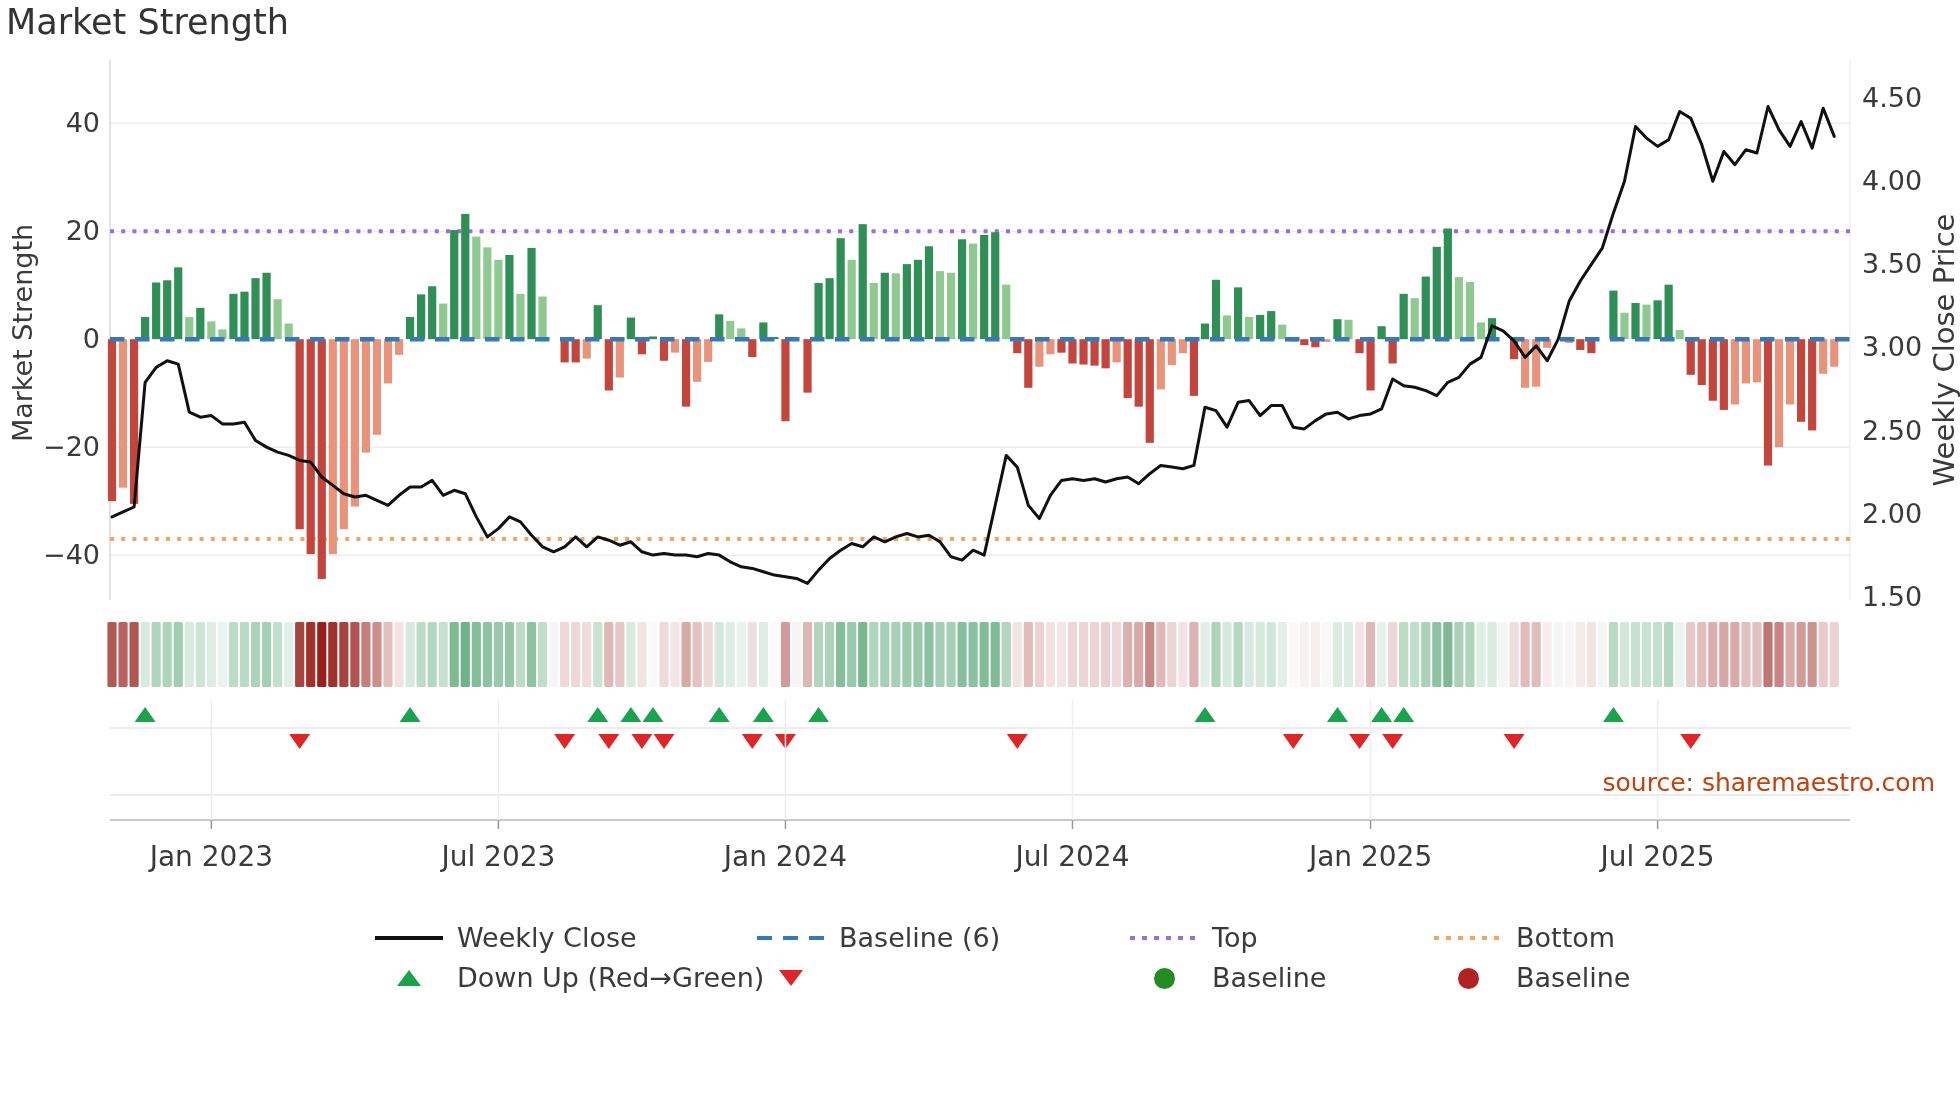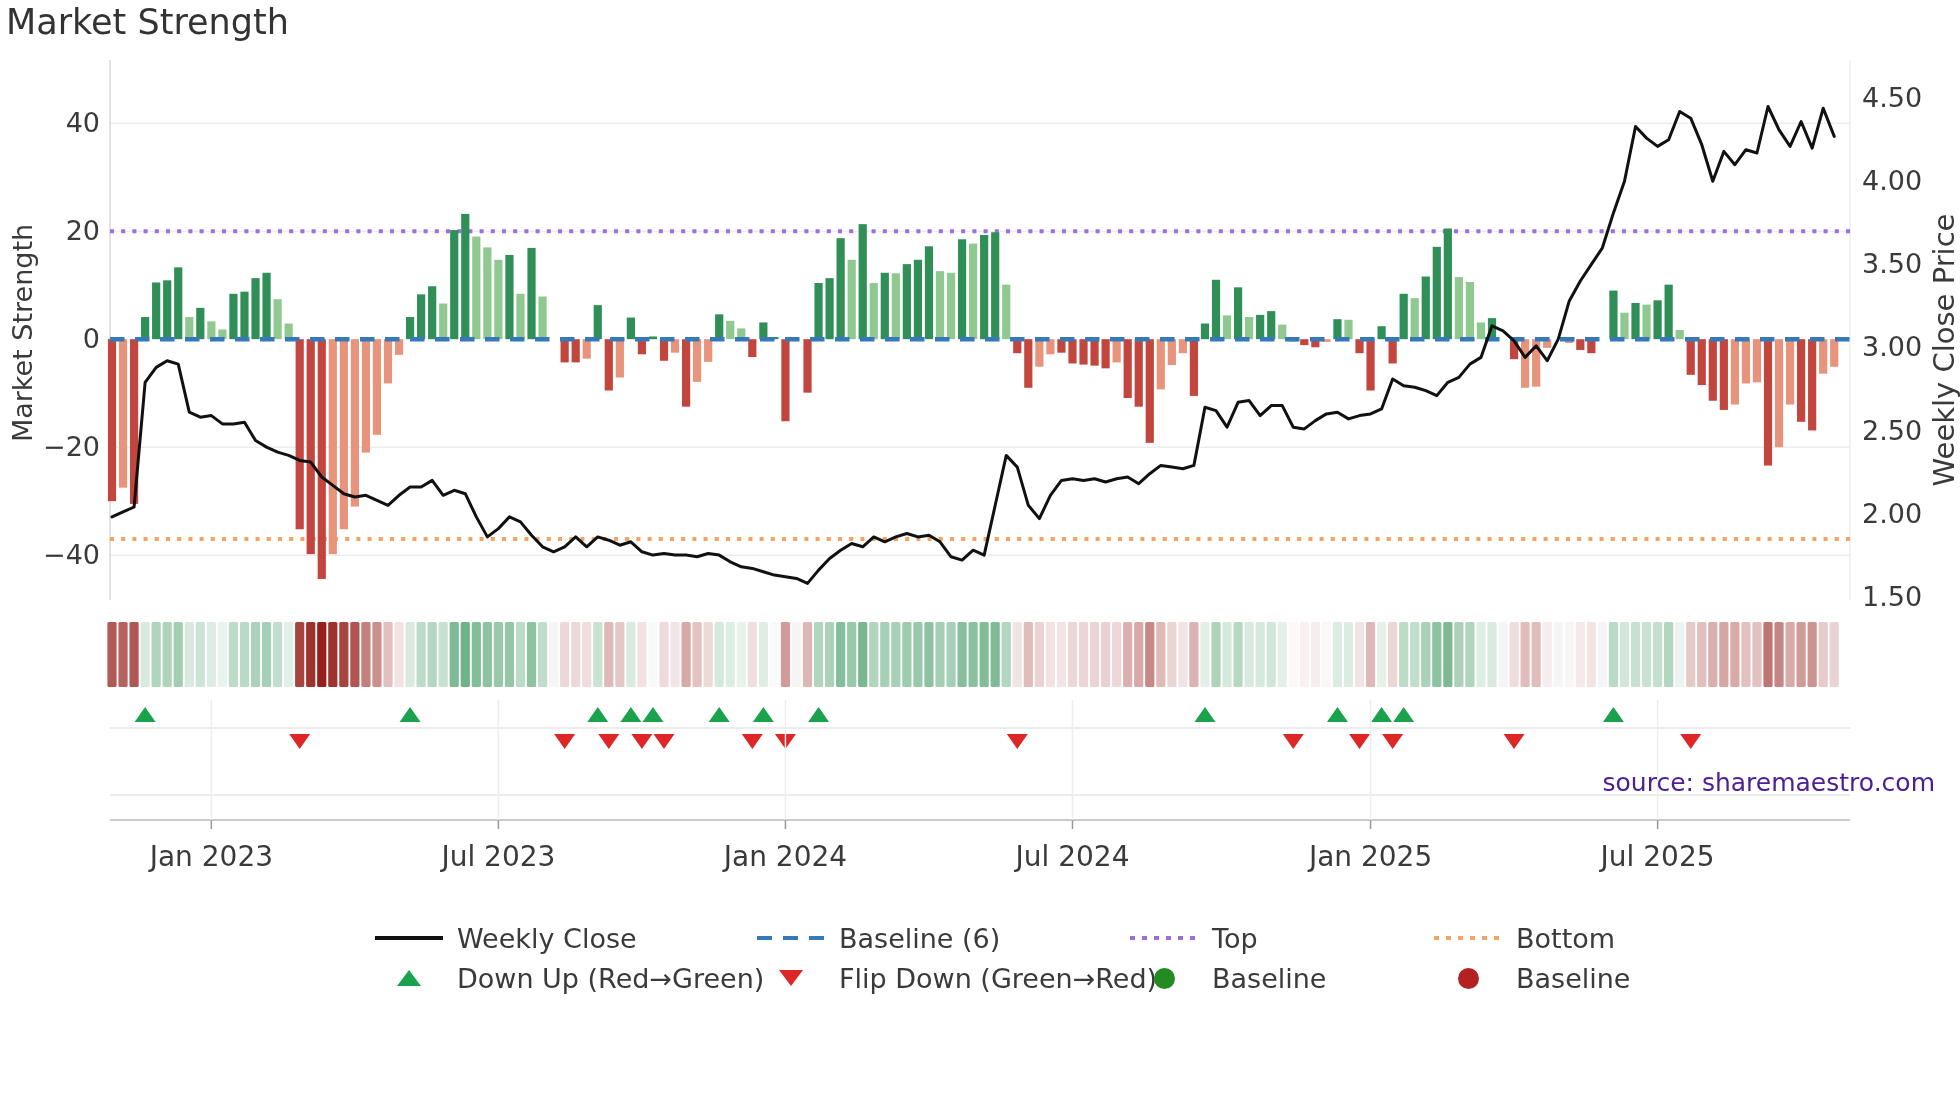--- a/index.html
+++ b/index.html
@@ -3,24 +3,24 @@
 <meta charset="utf-8">
 <style>
   html,body{margin:0;padding:0;background:#fff;}
   body{width:1960px;height:1102px;position:relative;overflow:hidden;
        font-family:"DejaVu Sans","Liberation Sans",sans-serif;}
   .page-title{position:absolute;left:6px;top:2px;font-size:35px;color:#333;white-space:nowrap;}
   .ylabel-left{position:absolute;left:22px;top:333px;transform:translate(-50%,-50%) rotate(-90deg);
        font-size:27px;color:#3a3a3a;white-space:nowrap;}
   .ylabel-right{position:absolute;left:1944px;top:350px;transform:translate(-50%,-50%) rotate(-90deg);
        font-size:29px;color:#3a3a3a;white-space:nowrap;}
-  .source-note{position:absolute;right:25px;top:768px;font-size:25px;color:#4c1d95;white-space:nowrap;}
+  .source-note{position:absolute;right:25px;top:768px;font-size:25px;color:#c2410c;white-space:nowrap;}
   #chart-svg{position:absolute;left:0;top:0;}
   #chart-svg text{font-family:"DejaVu Sans","Liberation Sans",sans-serif;fill:#3a3a3a;}
-  .li{position:absolute;display:flex;align-items:center;height:32px;}
+  .li{position:absolute;display:flex;align-items:flex-start;height:32px;}
   .r1{top:922px}.r2{top:962px}
   .c1{left:375px}.c2{left:757px}.c3{left:1130px}.c4{left:1434px}
   .sw{width:68px;height:32px;display:flex;align-items:center;justify-content:center;flex:none;}
   .lbl{margin-left:14px;font-size:27px;color:#3a3a3a;white-space:nowrap;}
   .sw-line{width:68px;height:4px;background:#111;}
   .sw-dash{width:68px;height:4.5px;background:repeating-linear-gradient(90deg,#3579b8 0 15px,transparent 15px 26px);}
   .sw-dot-purple{width:68px;height:4.5px;background:repeating-linear-gradient(90deg,#9a6fdb 0 5px,transparent 5px 12px);}
   .sw-dot-orange{width:68px;height:4.5px;background:repeating-linear-gradient(90deg,#f4a460 0 5px,transparent 5px 12px);}
   .sw-tri-up{width:0;height:0;border-left:12px solid transparent;border-right:12px solid transparent;border-bottom:16px solid #1aa34c;}
   .sw-tri-down{width:0;height:0;border-left:12px solid transparent;border-right:12px solid transparent;border-top:16px solid #df2626;}
@@ -458,21 +458,20 @@
 <div class="li r2 c1">
   <span class="sw">
       <span class="sw-tri-up"></span>
     </span>
   <span class="lbl">Down Up (Red→Green)</span>
 </div>
 <div class="li r2 c2">
   <span class="sw">
       <span class="sw-tri-down"></span>
     </span>
-  <span class="lbl">Flip Down (Green→Red)</span>
 </div>
 <div class="li r2 c3">
   <span class="sw">
       <span class="sw-circle-pos"></span>
     </span>
   <span class="lbl">Baseline</span>
 </div>
 <div class="li r2 c4">
   <span class="sw">
       <span class="sw-circle-neg"></span>

